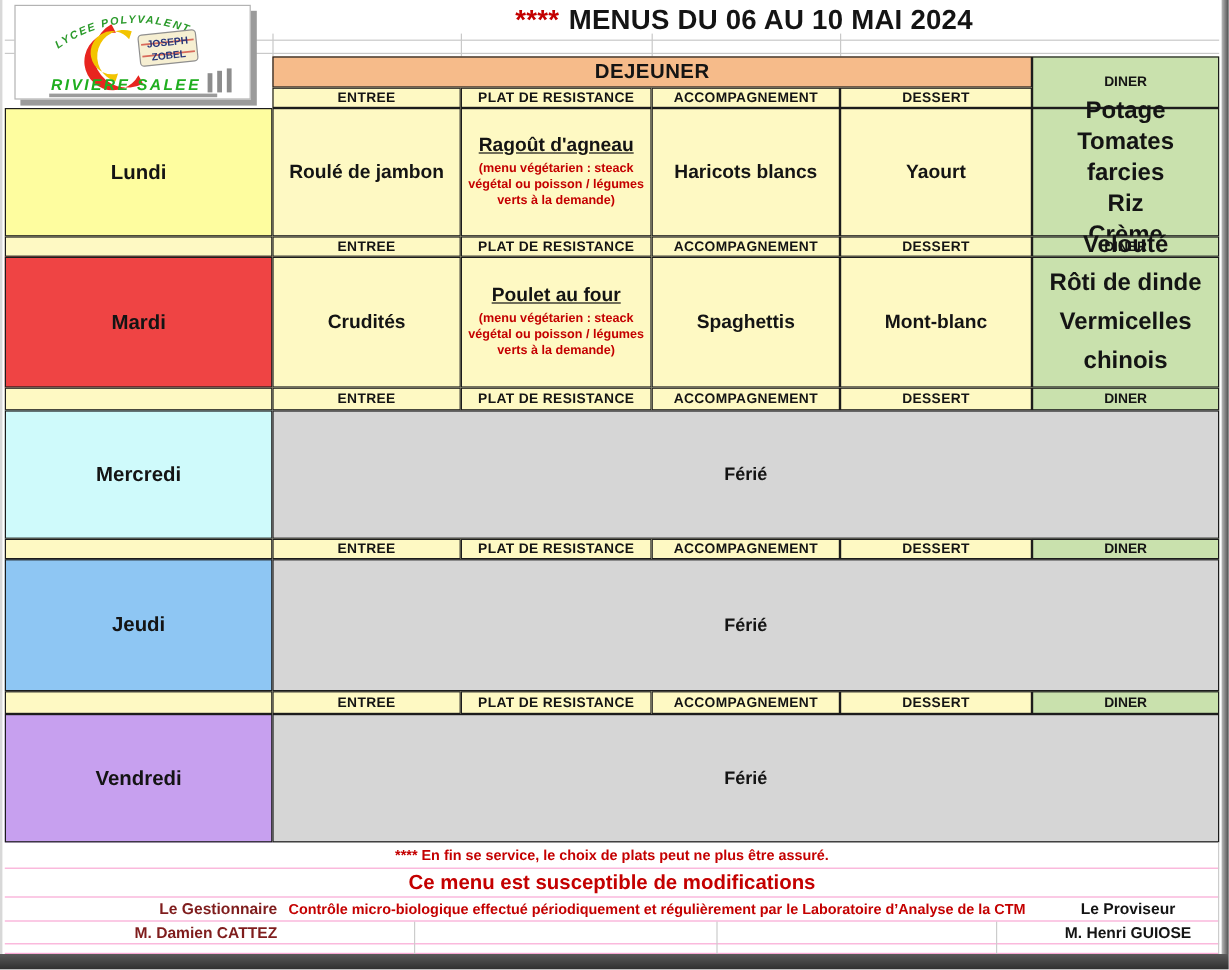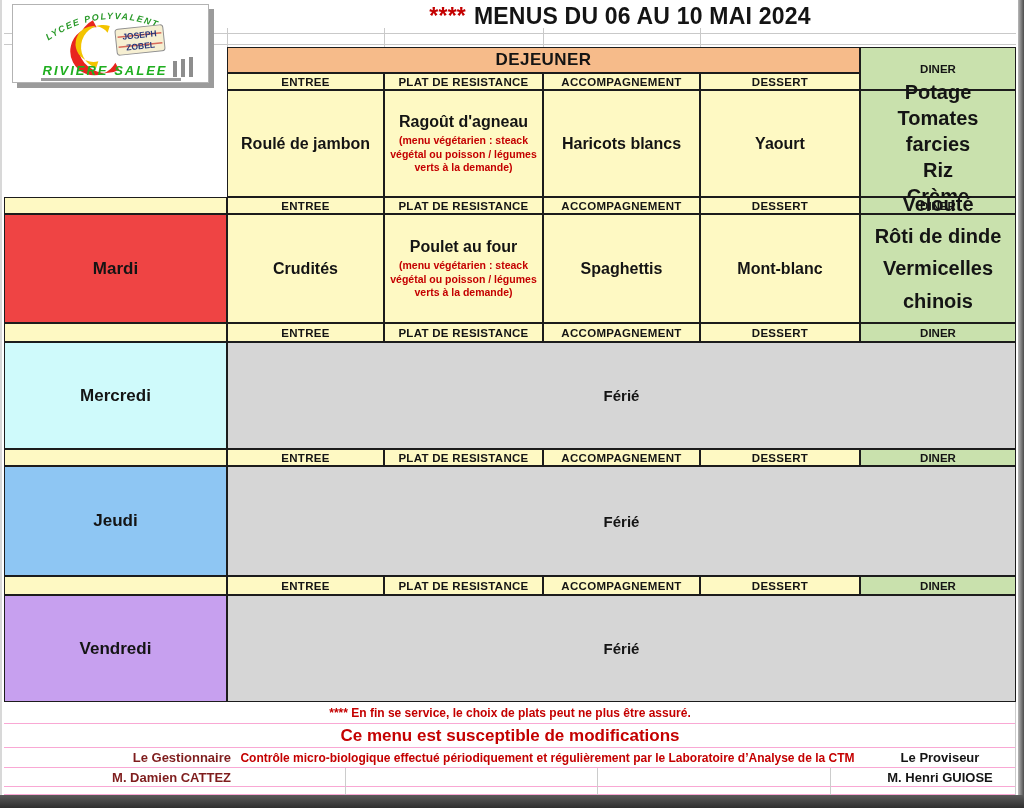--- a/index.html
+++ b/index.html
@@ -32,21 +32,21 @@
     grid-template-columns:223px 157px 159px 157px 160px 156px;
     grid-template-rows:26px 17px 107px 17px 109px 19px 107px 17px 110px 19px 107px; }
   .cell { border:1px solid #1c1c1c; background:#fef9c3; display:flex; flex-direction:column;
     align-items:center; justify-content:center; text-align:center; color:#141414; font-weight:bold; }
   .noborder { border:none; background:transparent; }
   .hdr-dejeuner { font-size:17px; letter-spacing:0.4px; }
   .hdr-diner, .sub-diner { font-size:11.5px; }
   .sub { font-size:11.5px; letter-spacing:0.3px; }
   .dayname { font-size:17px; }
   .food { font-size:16px; line-height:1.25; padding:2px; }
-  .plat-name { font-size:16px; }
+  .plat-name { font-size:16px;text-decoration:underline; }
   .plat-note { font-size:10.5px; color:#c40000; line-height:1.3; max-width:150px; margin-top:2px; }
   .diner-menu { font-size:20px; line-height:1.3; padding:6px; }
   .diner-menu.loose { line-height:1.62; }
   .ferie { font-size:15px; }
 
   
   .f-row { position:absolute; left:4px; width:1012px; display:flex; align-items:center;
     justify-content:center; border-bottom:1px solid #f9a8d4; }
   .note1 { top:702px; height:22px; color:#c40000; font-weight:bold; font-size:12px; }
   .note2 { top:724px; height:24px; color:#c40000; font-weight:bold; font-size:17px; }
@@ -109,20 +109,21 @@
     <div class="cell noborder" style="grid-area:1/1/3/2;"></div>
 
     <div class="cell hdr-dejeuner" style="grid-area:1/2/2/6; background:#F6BB8A;">DEJEUNER</div>
     <div class="cell hdr-diner" style="grid-area:1/6/3/7; background:#C9E1AD;">DINER</div>
 
     <div class="cell sub" style="grid-area:2/2/3/3;">ENTREE</div>
     <div class="cell sub" style="grid-area:2/3/3/4;">PLAT DE RESISTANCE</div>
     <div class="cell sub" style="grid-area:2/4/3/5;">ACCOMPAGNEMENT</div>
     <div class="cell sub" style="grid-area:2/5/3/6;">DESSERT</div>
 
+    <div class="cell dayname" style="grid-area: 3 / 1 / 4 / 2; background-color: rgb(254, 253, 159);">Lundi</div>
     <div class="cell food" style="grid-area:3/2/4/3;">Roulé de jambon</div>
     <div class="cell food" style="grid-area:3/3/4/4;">
       <div class="plat-name">Ragoût d'agneau</div>
       <div class="plat-note">(menu végétarien : steack végétal ou poisson / légumes verts à la demande)</div>
     </div>
     <div class="cell food" style="grid-area:3/4/4/5;">Haricots blancs</div>
     <div class="cell food" style="grid-area:3/5/4/6;">Yaourt</div>
     <div class="cell diner-menu" style="grid-area:3/6/4/7; background:#C9E1AD;">
       <div>Potage</div>
       <div>Tomates farcies</div>

